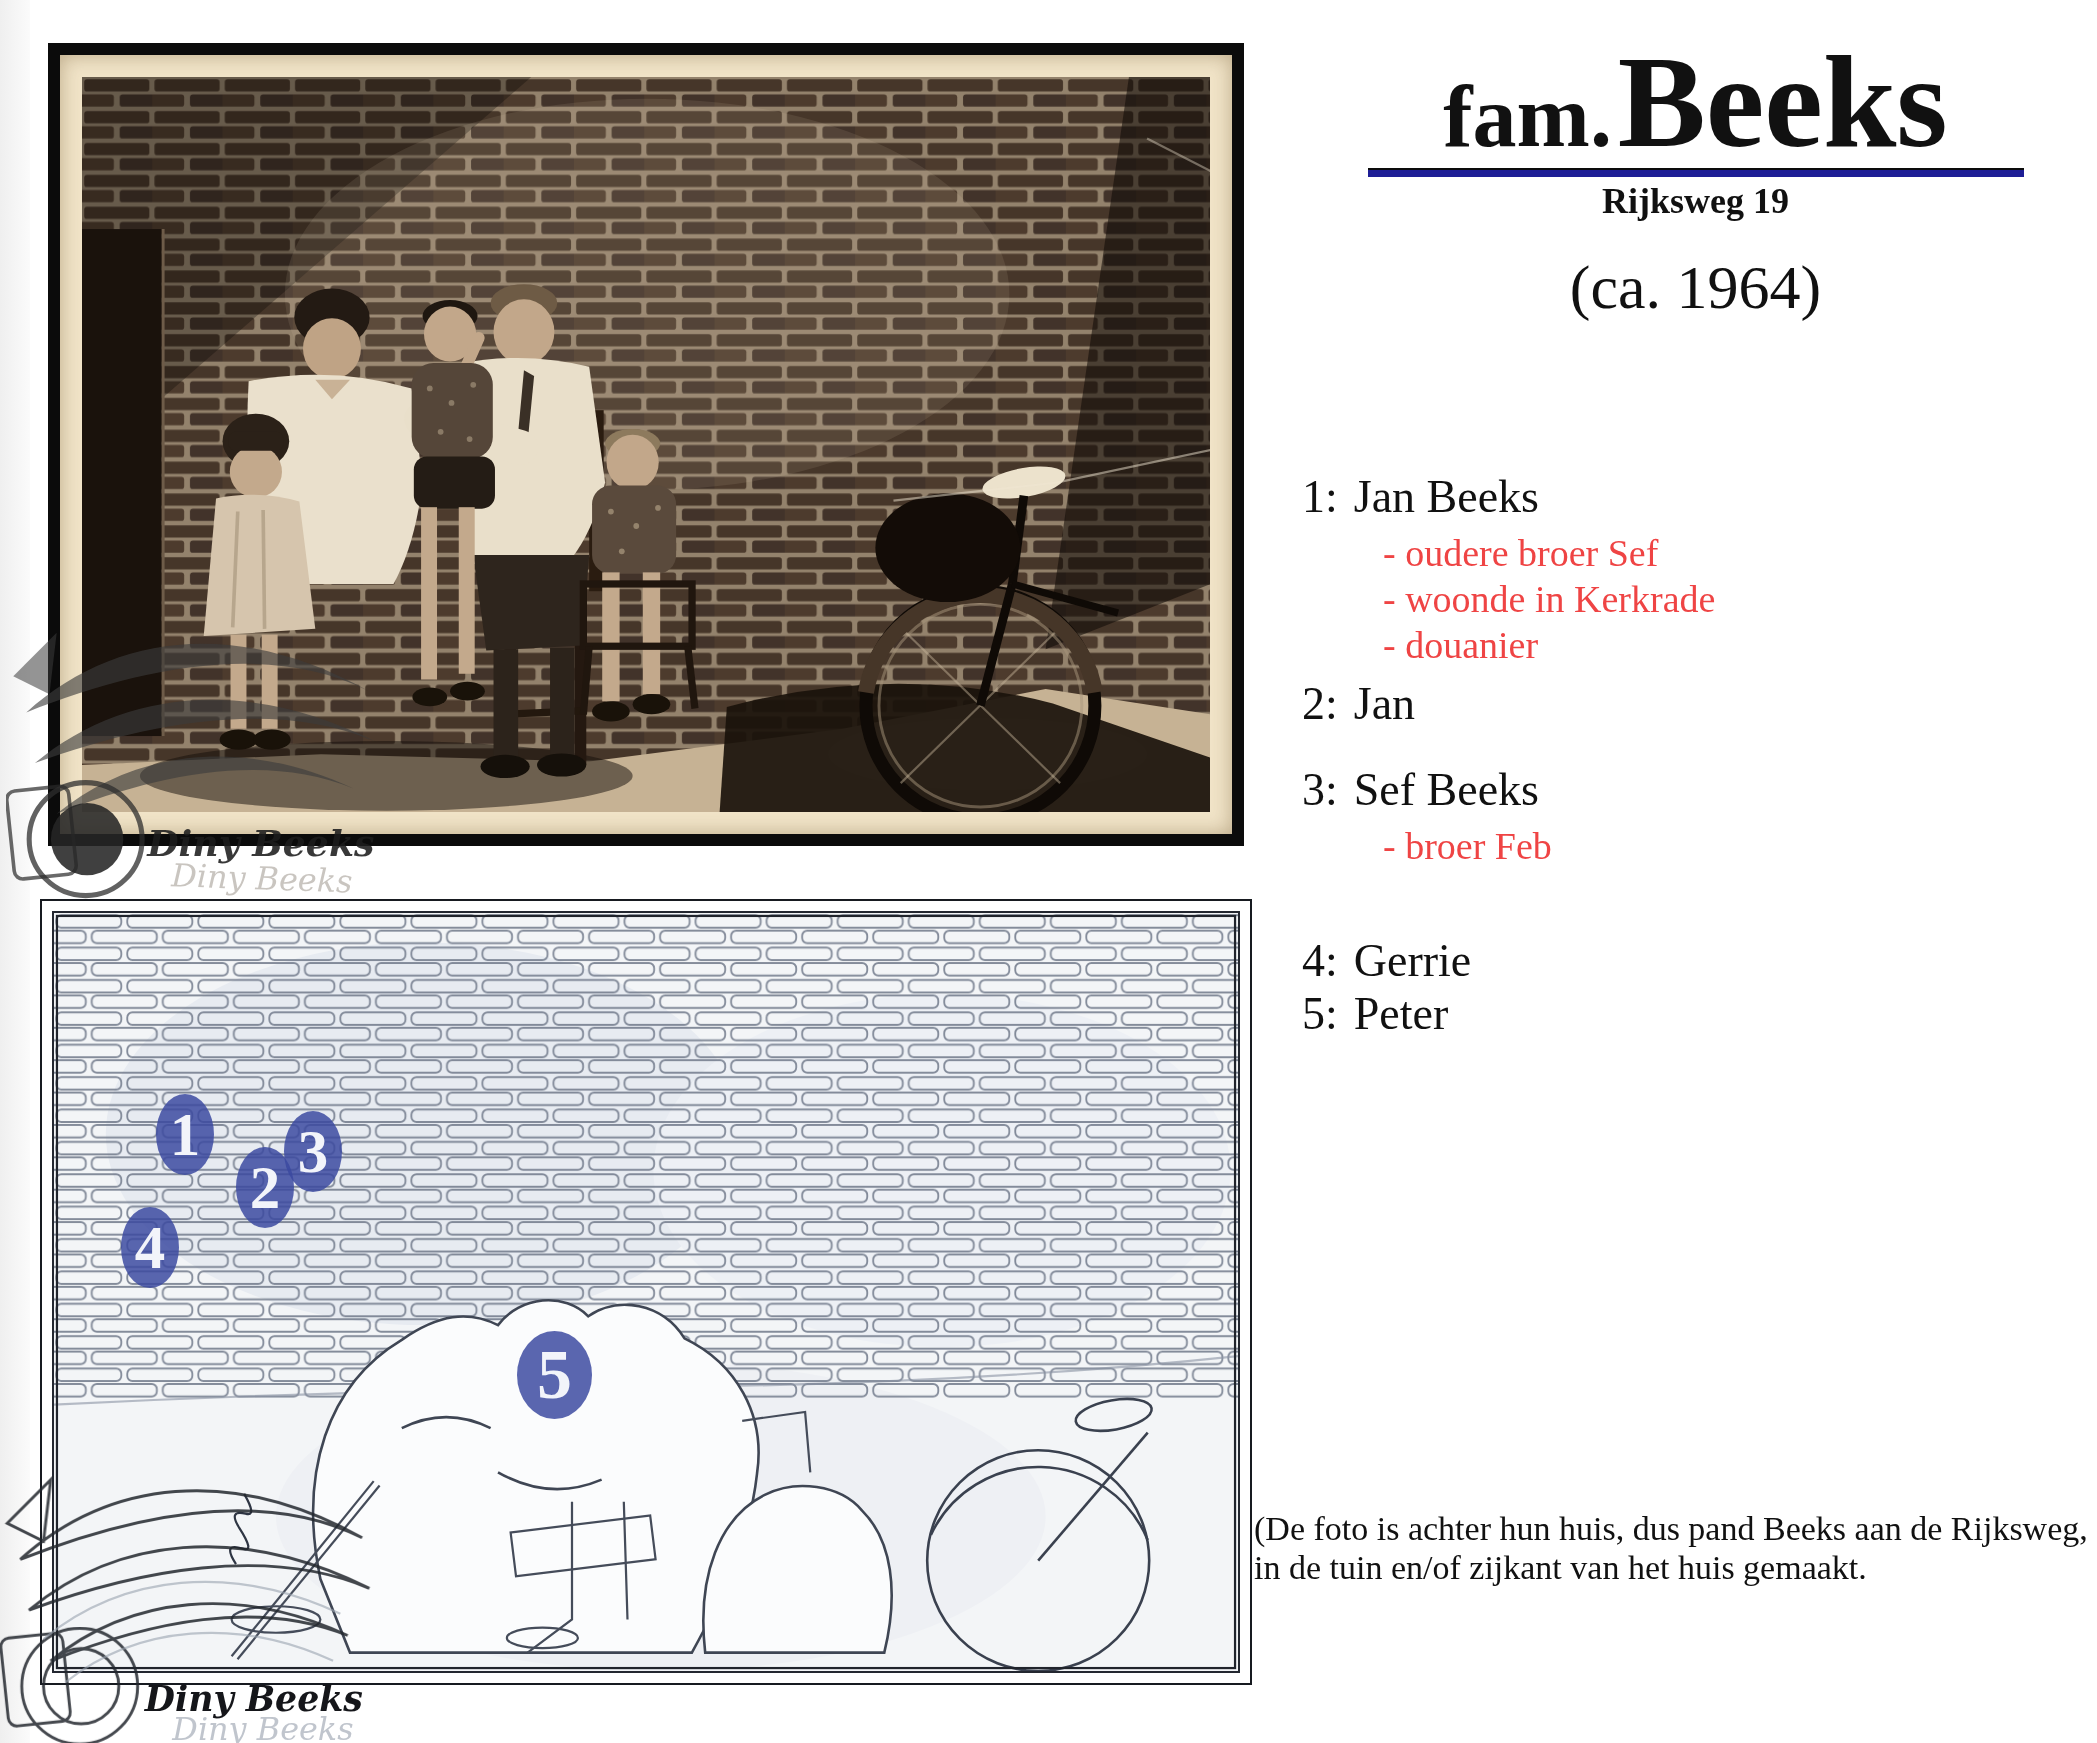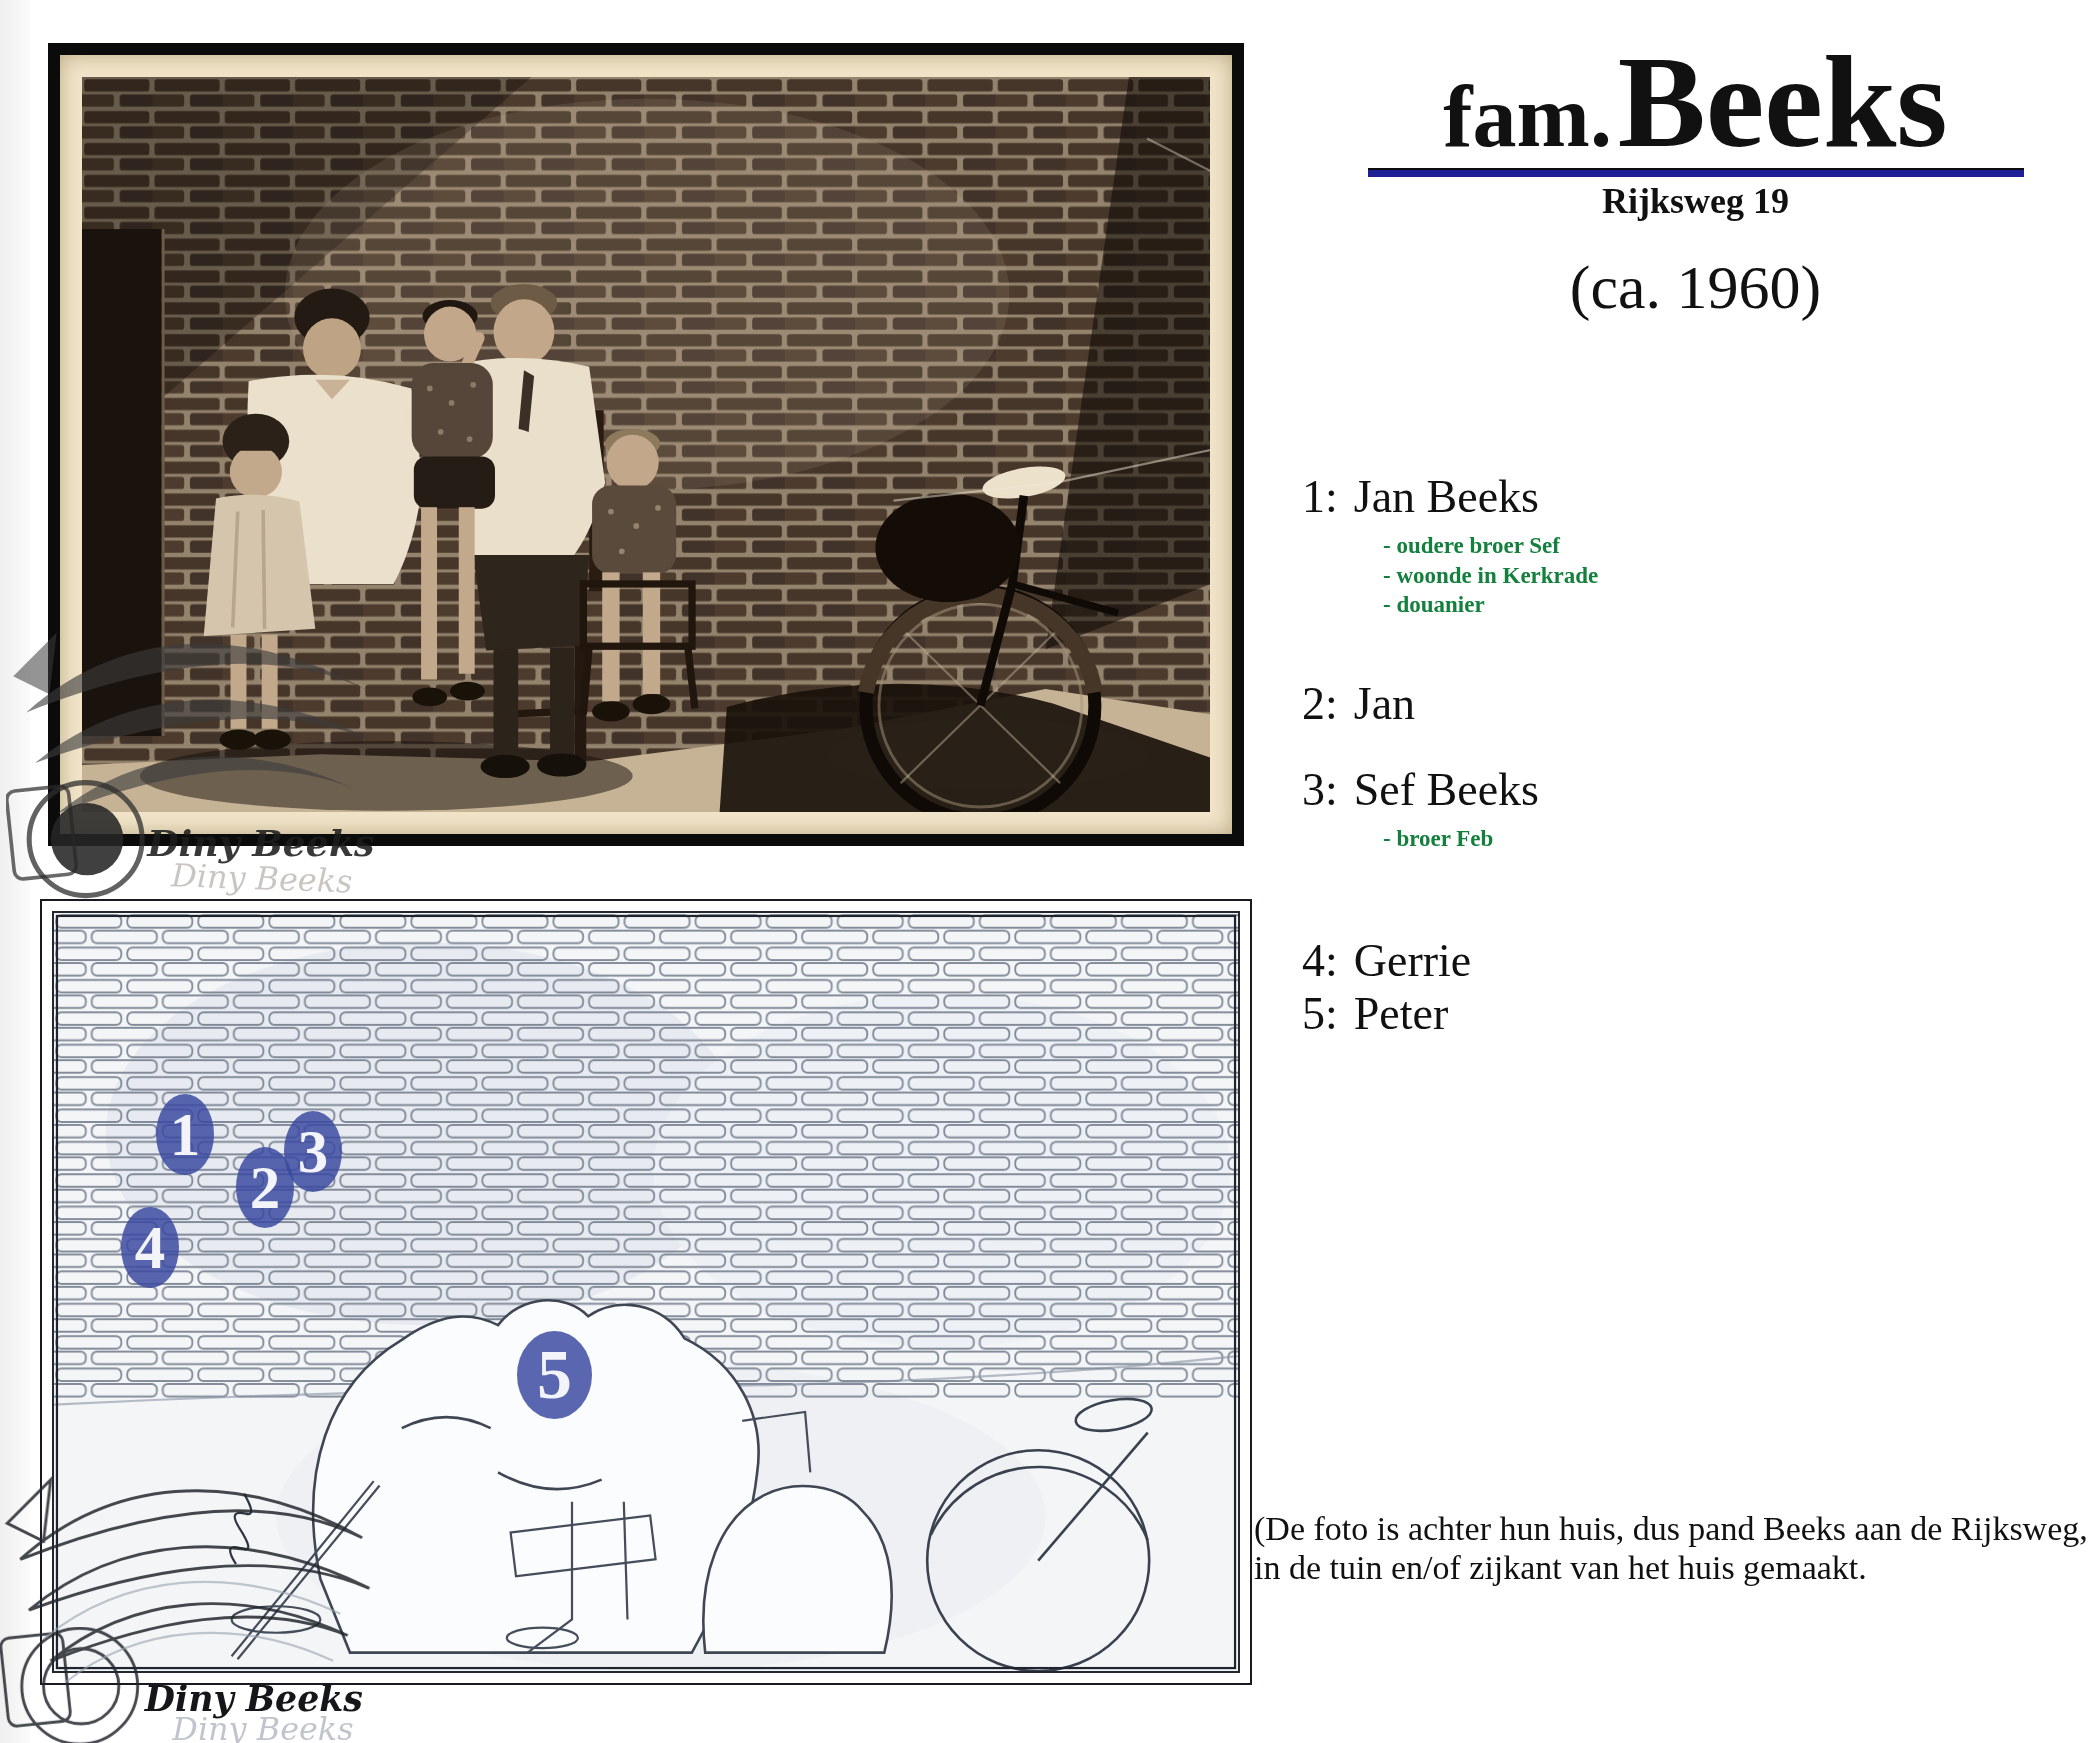--- a/index.html
+++ b/index.html
@@ -41,21 +41,21 @@
   .title-surname{font-size:132px;}
   .title-underline{width:656px;height:7.2px;margin:0 auto;
         background:#1e1e96;border-top:2.2px solid #0c0c0c;}
   .address{font-size:36px;font-weight:bold;margin-top:2.9px;}
   .period{font-size:62px;margin-top:30px;}
 
   .entry{position:absolute;left:5px;}
   .entry-name{font-size:46px;line-height:1;}
   .entry-name .nm{margin-left:16px;}
   .notes{margin-top:13px;margin-left:81px;}
-  .note{font-size:23px;line-height:1.1;margin-bottom:4.3px;font-weight:bold;color:#15803d;}
+  .note{font-size:38px;line-height:1.1;margin-bottom:4.3px;font-weight:normal;color:#ef4444;}
   .entry-1{top:438px;} .entry-2{top:645px;} .entry-3{top:731px;}
   .entry-4{top:854px;margin-top:48px;} .entry-5{top:955px;}
 
   .footnote{position:absolute;left:1254px;top:1509px;width:841px;
         font-size:34px;line-height:1.16;}
   .footnote p{margin:0;}
   .footnote .para2{margin-top:42px;}
 </style>
 </head>
 <body>
@@ -267,21 +267,21 @@
     </g>
     <text x="200" y="380" font-family="DejaVu Serif, serif" font-style="italic" font-weight="bold" font-size="48" fill="#15161a">Diny Beeks</text>
     <text x="238" y="420" font-family="DejaVu Serif, serif" font-style="italic" font-size="44" fill="rgba(130,140,155,0.5)">Diny Beeks</text>
   </svg>
 
   <aside class="right-col">
     <div class="title-block">
       <h1 class="title-line"><span class="title-fam">fam.</span> <span class="title-surname">Beeks</span></h1>
       <div class="title-underline"></div>
       <div class="address">Rijksweg 19</div>
-      <div class="period">(ca. 1960)</div>
+      <div class="period">(ca. 1964)</div>
     </div>
 
     <div class="entry entry-1">
       <div class="entry-name"><span class="num">1:</span><span class="nm">Jan Beeks</span></div>
       <div class="notes">
         <div class="note">- oudere broer Sef</div>
         <div class="note">- woonde in Kerkrade</div>
         <div class="note">- douanier</div>
       </div>
     </div>

